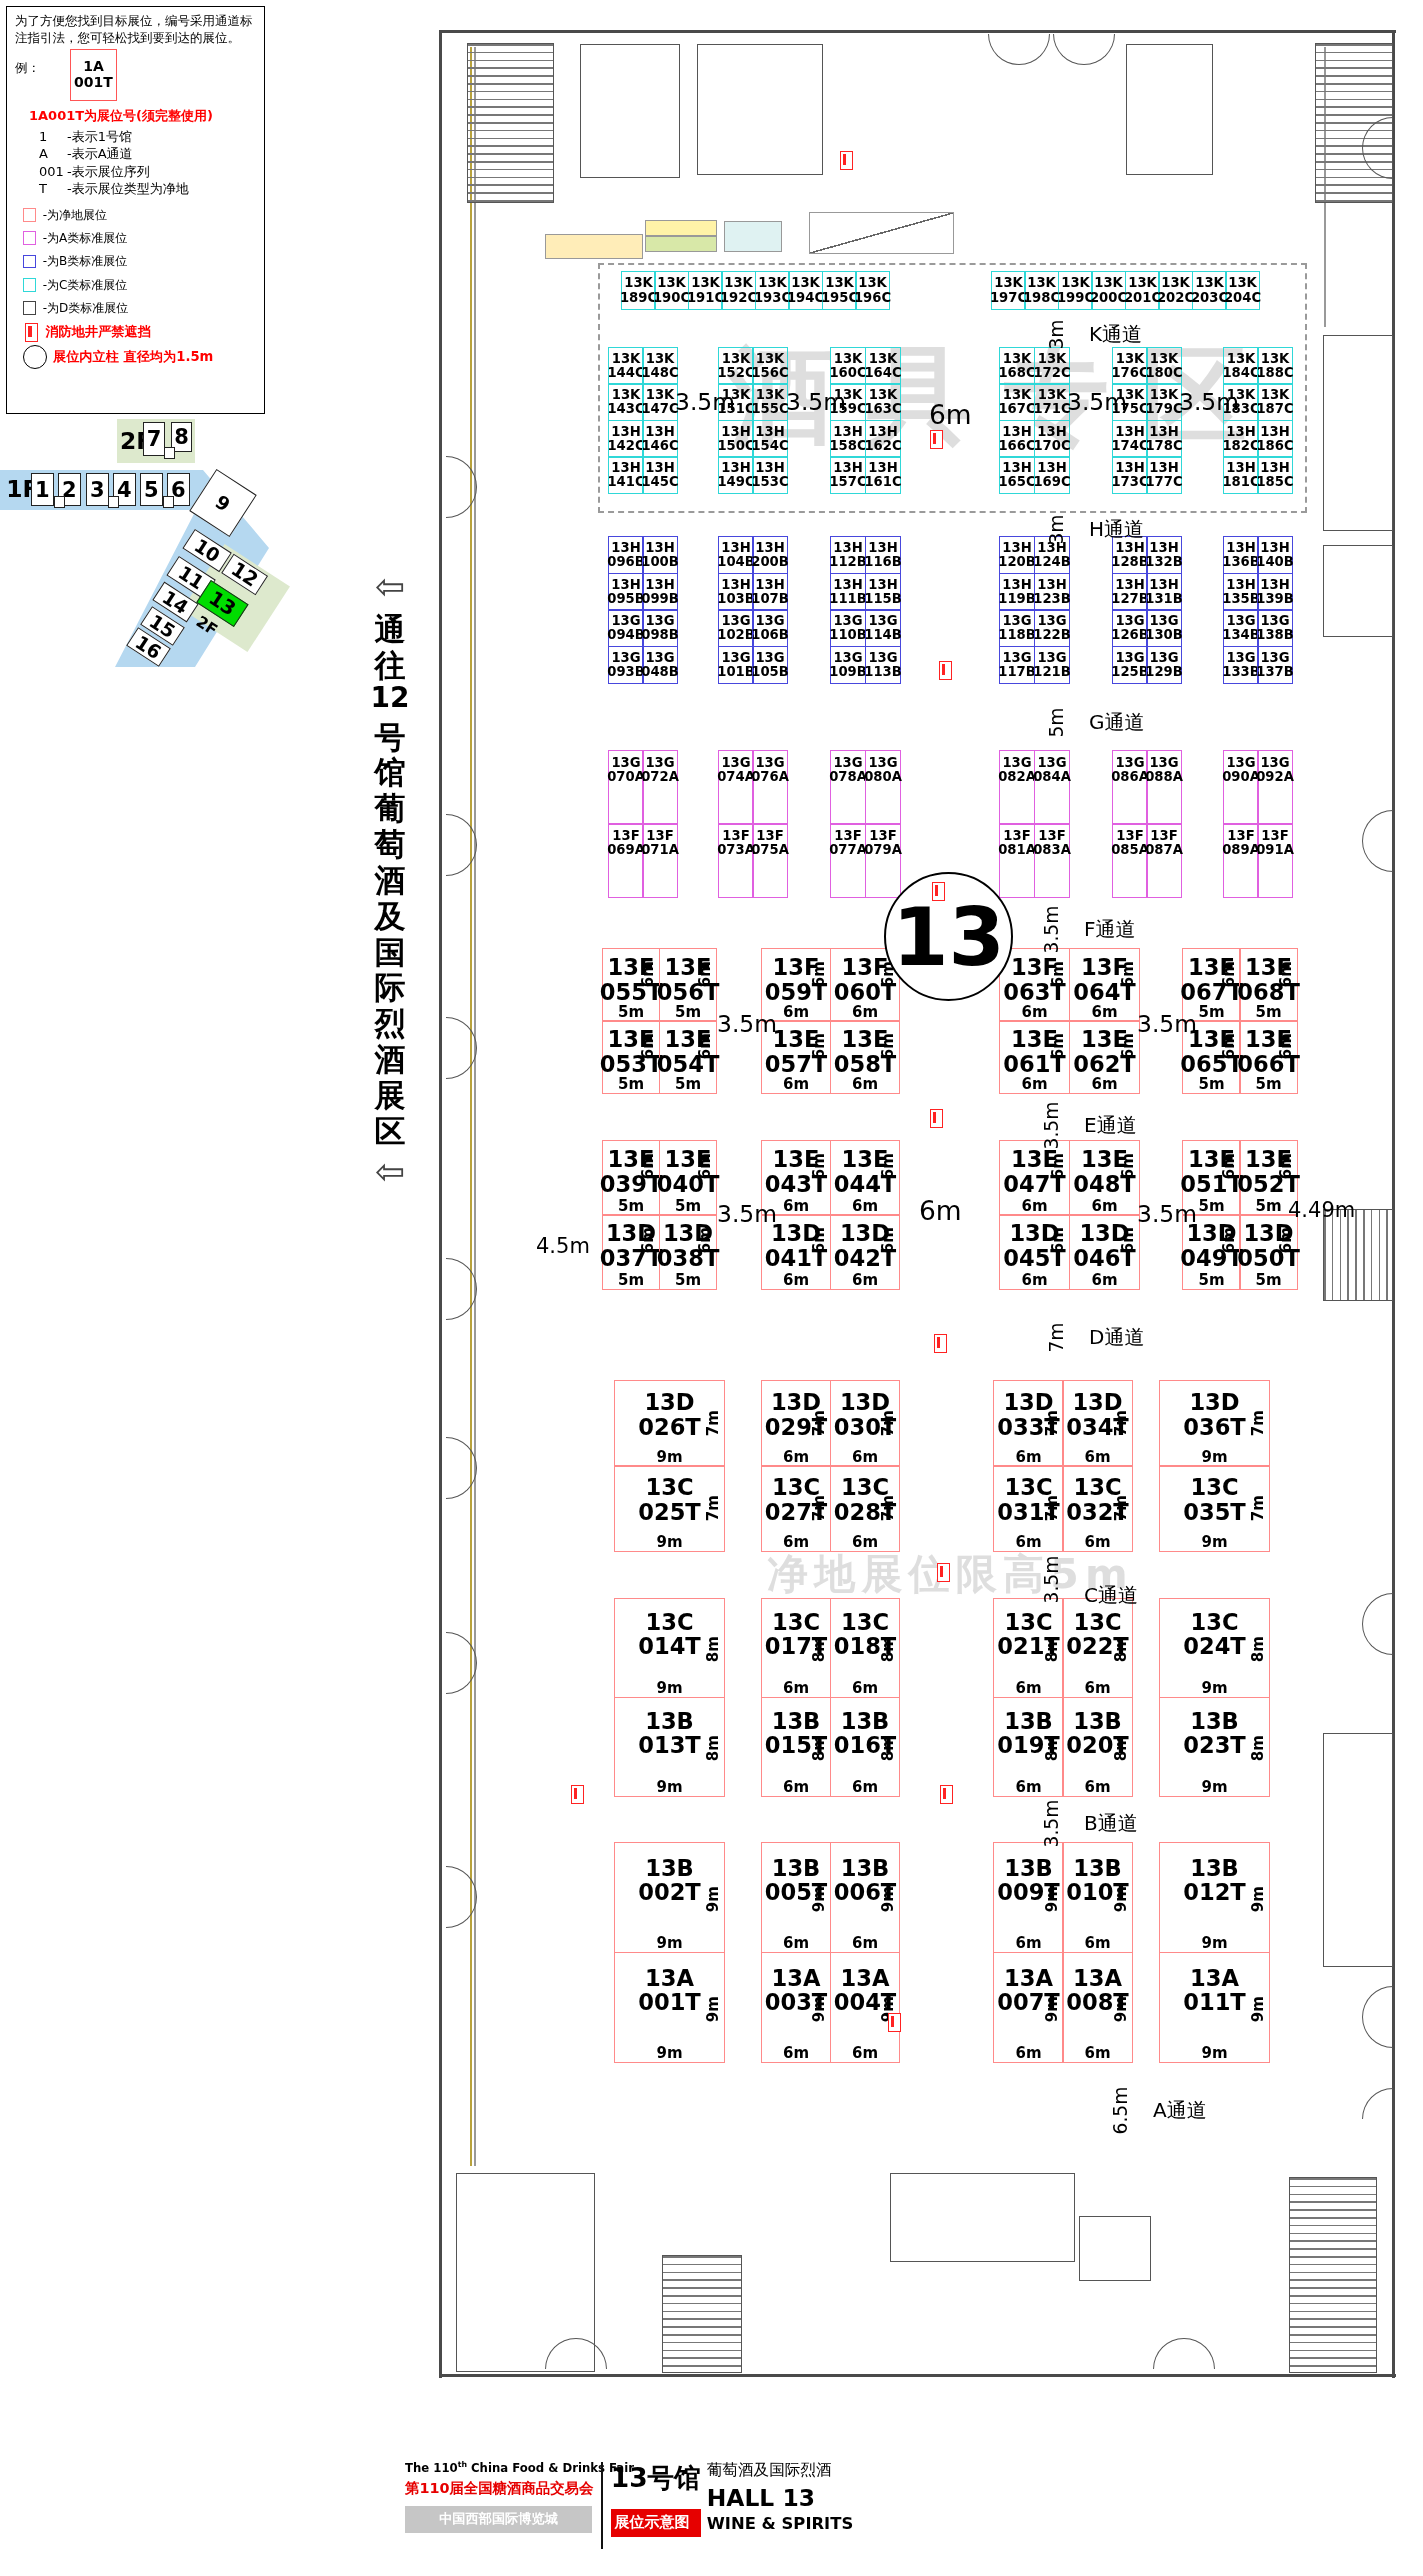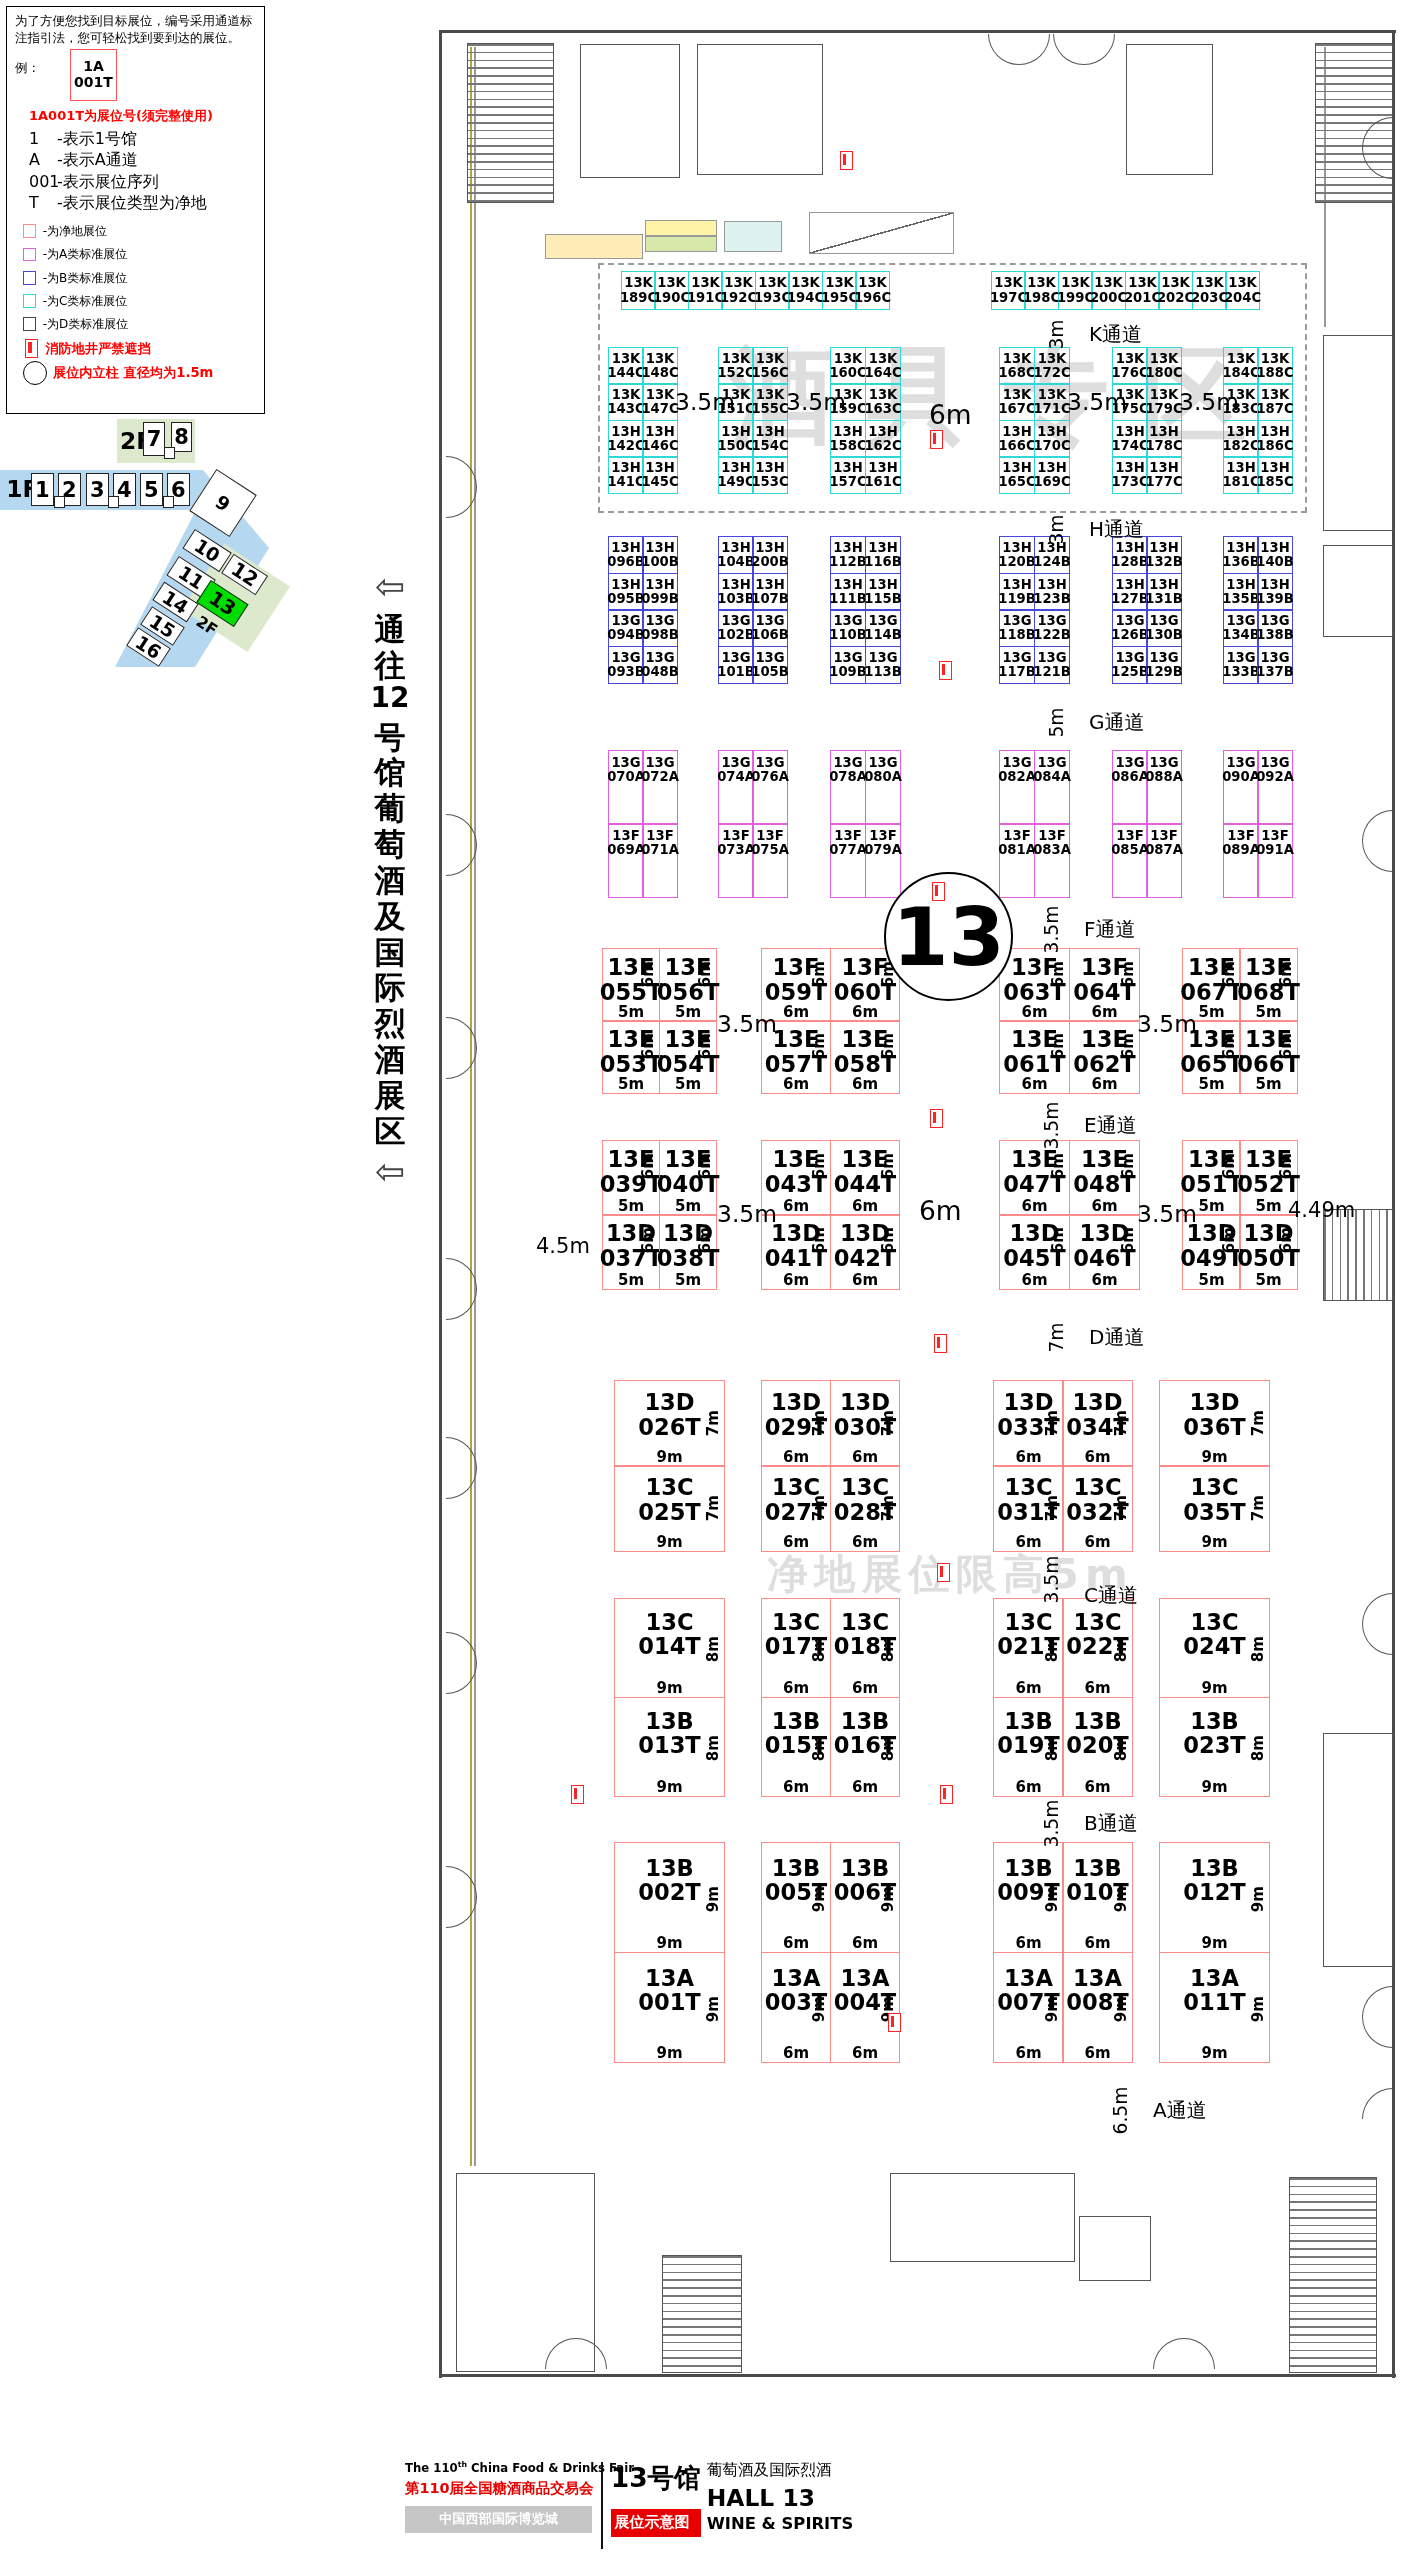--- a/index.html
+++ b/index.html
@@ -6,21 +6,21 @@
   #page{position:relative;width:1424px;height:2576px;background:#fff;
         font-family:"DejaVu Sans","Liberation Sans",sans-serif;overflow:hidden;}
   
   .legend{position:absolute;left:6.2px;top:6.2px;width:259px;height:408px;border:1.6px solid #000;
           box-sizing:border-box;padding:6.2px 7.8px;font-size:12.5px;line-height:1.35;background:#fff;z-index:5;}
   .lg-ex-row{display:flex;align-items:flex-start;margin-top:1.6px;}
   .lg-ex-label{font-size:12.5px;margin-top:11px;}
   .lg-ex-booth{width:45px;height:50px;border:1.6px solid #f55;margin-left:30px;display:flex;flex-direction:column;
                align-items:center;justify-content:center;font-weight:bold;font-size:14px;line-height:1.1;}
   .lg-note{color:#f00;font-weight:bold;font-size:13px;margin:6.2px 0 3.1px 14px;}
-  .lg-code{margin-left:14px;font-size:16px;}
+  .lg-code{margin-left:24px;font-size:13px;}
   .lg-code b{display:inline-block;width:28px;font-weight:normal;}
   .lg-classes{margin:9.3px 0 0 7.8px;}
   .lg-class{display:flex;align-items:center;margin-bottom:7px;font-size:12px;}
   .lg-sq{width:11.7px;height:11.7px;border:1.9px solid #000;margin-right:6.2px;flex:0 0 auto;}
   .lg-fire-row,.lg-pillar-row{display:flex;align-items:center;color:#f00;font-weight:bold;font-size:13.2px;margin:3.1px 0 0 7.8px;}
   .lg-pillar-row .pcirc{width:22px;height:22px;border:1.9px solid #000;border-radius:50%;margin-right:6.2px;flex:0 0 auto;}
   .fire{position:relative;width:12.5px;height:18.7px;border:1.6px solid #f22;background:#fff;box-sizing:border-box;flex:0 0 auto;}
   .fire:before{content:"";position:absolute;left:1.6px;top:2.3px;width:3.9px;height:11px;background:#f22;}
   .lg-fire-row .fire{margin:0 7.8px 0 2.3px;}
   

